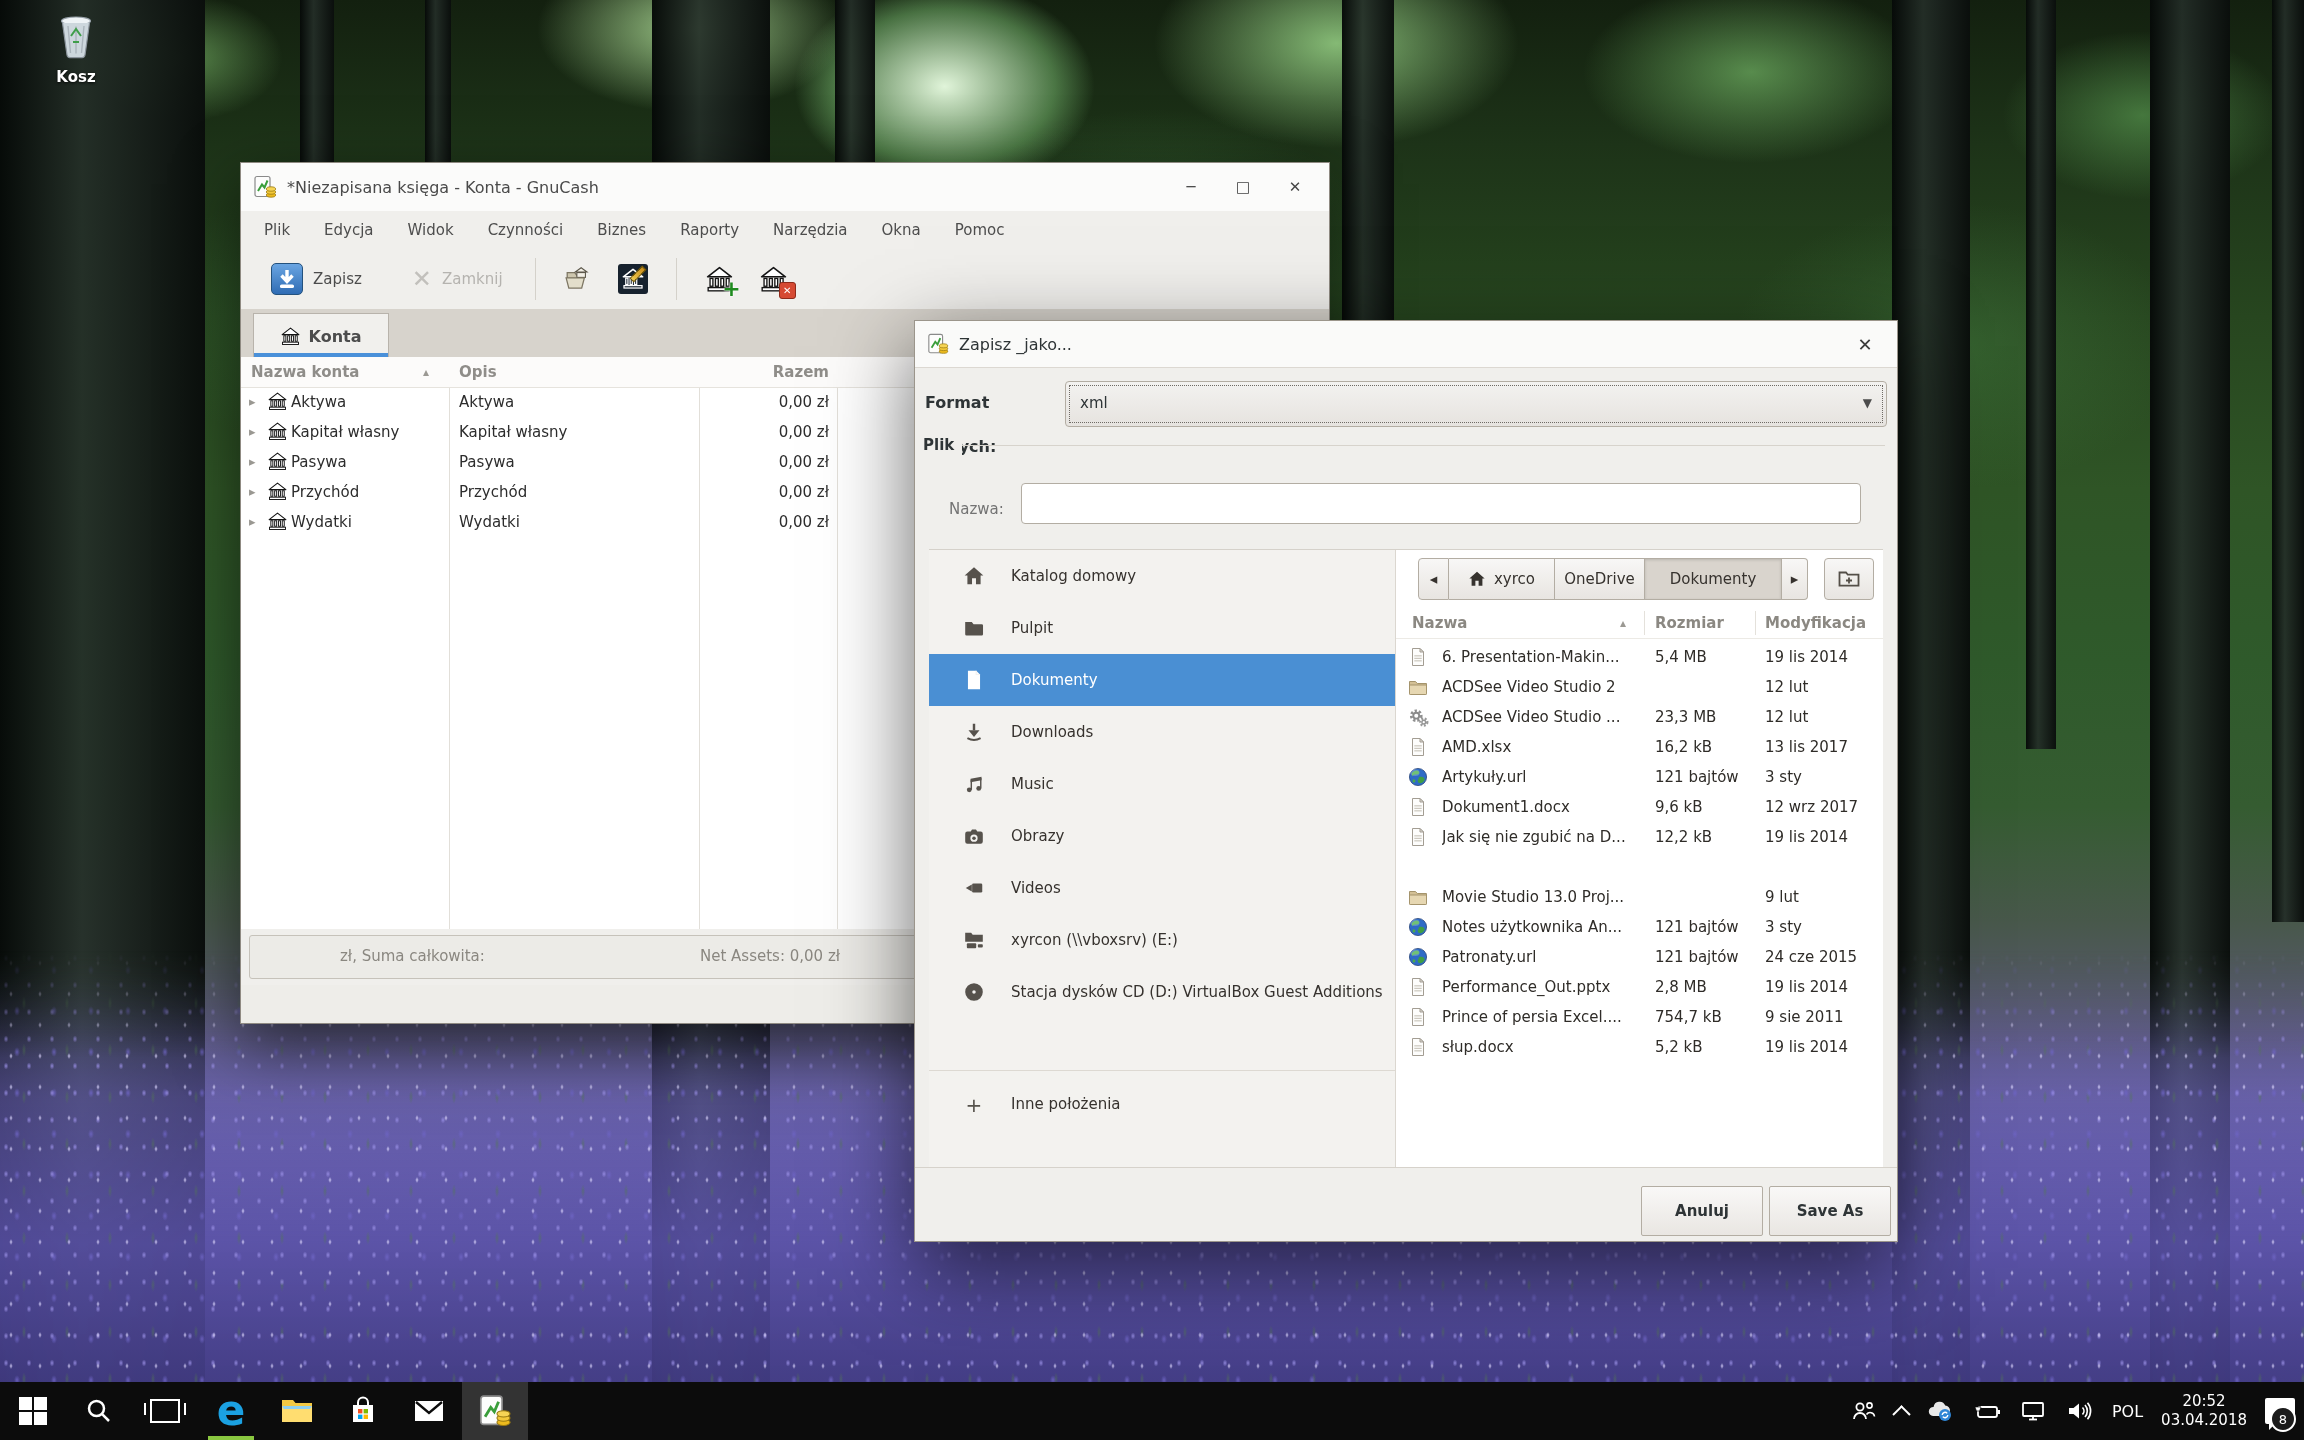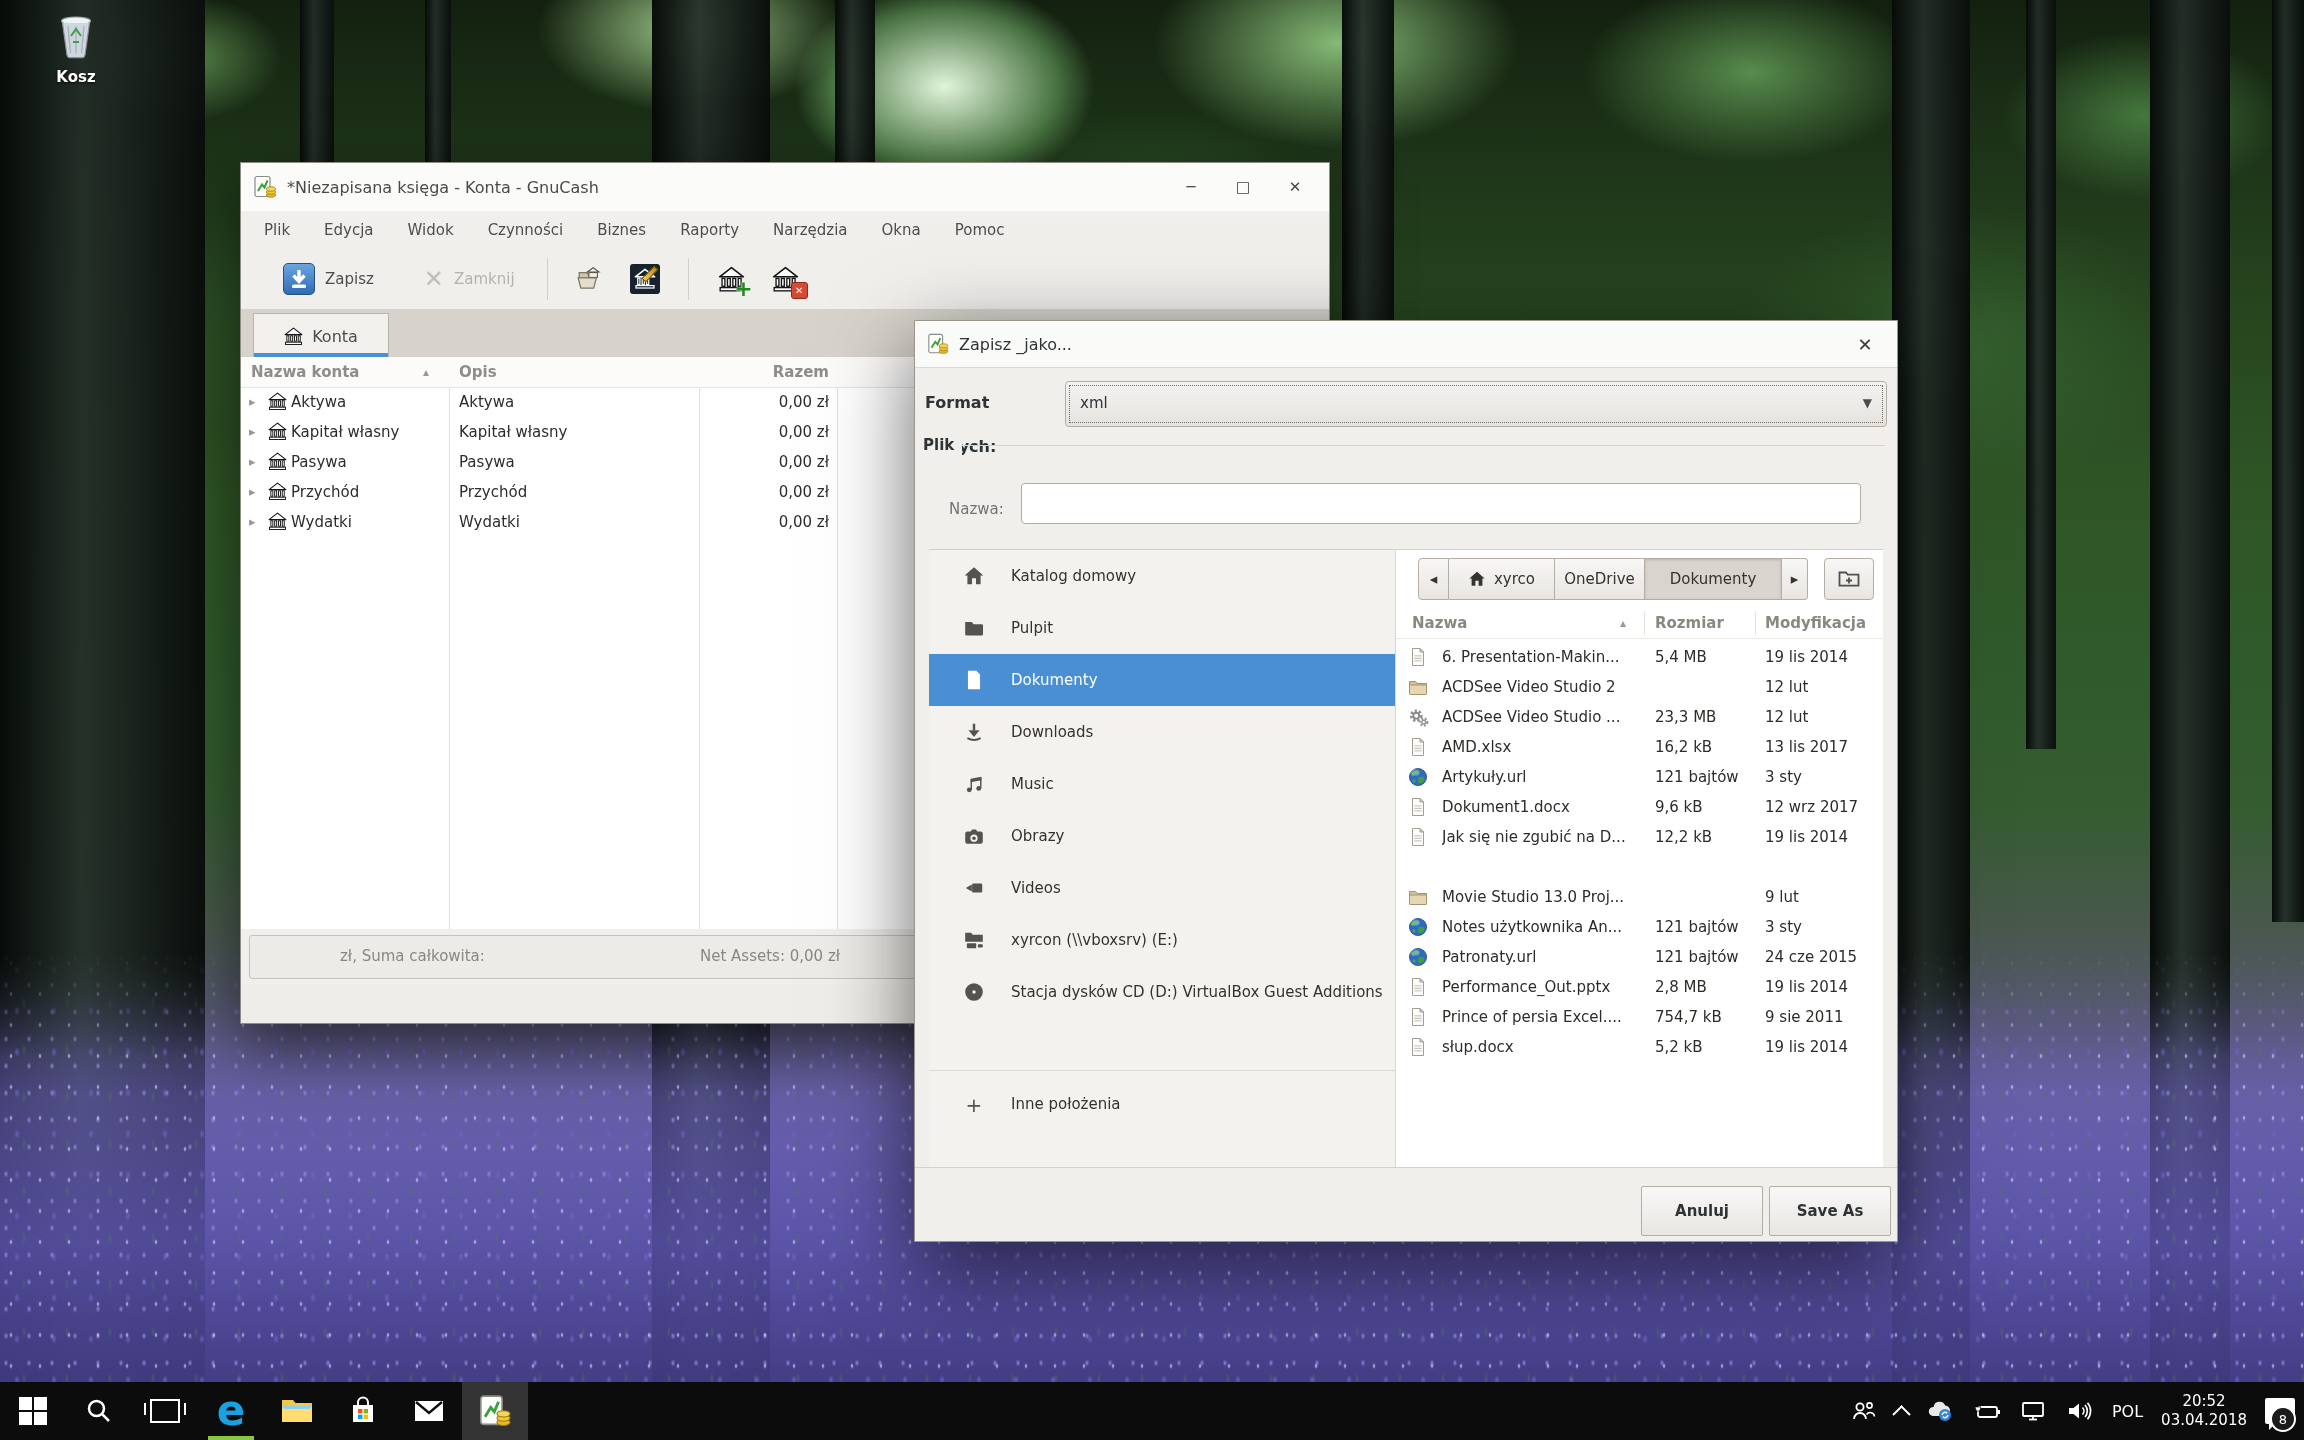--- a/index.html
+++ b/index.html
@@ -40,34 +40,34 @@
 
   
   .gc{left:240px;top:162px;width:1088px;height:860px;background:#f0efec;border:1px solid #8f8a82;
       box-shadow:0 22px 60px rgba(0,0,0,.55);}
   .gc-title{left:0;top:0;right:0;height:48px;background:#fbfbfa;border-bottom:1px solid #d8d4ce;display:flex;align-items:center;}
   .gc-title .t{color:#4a4a4a;font-size:16px;margin-left:10px;}
   .winbtns{position:absolute;right:8px;top:0;height:48px;display:flex;align-items:center;}
   .winbtn{width:52px;height:48px;display:flex;align-items:center;justify-content:center;color:#454545;font-size:15px;}
   .gc-menu{left:0;top:48px;right:0;height:38px;background:#f0efec;display:flex;align-items:center;padding-left:6px;border-bottom:1px solid #e3e0da;}
   .gc-menu span{padding:0 17px;font-size:15px;color:#4d4d4d;}
-  .gc-tools{left:0;top:86px;right:0;height:60px;display:flex;align-items:center;padding-left:26px;background:#f0efec;border-bottom:1px solid #dedbd4;}
+  .gc-tools{left:0;top:86px;right:0;height:60px;display:flex;align-items:center;padding-left:14px;background:#f0efec;border-bottom:1px solid #dedbd4;}
   .tbtn{display:flex;align-items:center;gap:10px;padding:0 16px;height:46px;border-radius:4px;font-size:15px;color:#4c4c4c;}
   .tbtn.dis{color:#b5b3af;}
   .saveic{width:30px;height:30px;border-radius:5px;background:linear-gradient(180deg,#6aa5e2,#2f6cb4);border:1px solid #24527e;position:relative;}
   .xic{font-size:24px;font-weight:bold;color:#c2c0bc;line-height:1;}
   .tool-sep{width:1px;height:42px;background:#d4d1ca;margin:0 16px;}
   .iconbtn{width:54px;height:46px;display:flex;align-items:center;justify-content:center;position:relative;}
   .badge-add{position:absolute;right:6px;bottom:2px;color:#1f8a1f;font-size:22px;font-weight:bold;text-shadow:0 0 2px #fff,0 0 2px #fff;line-height:1;}
   .badge-del{position:absolute;right:5px;bottom:3px;width:15px;height:15px;border-radius:3px;background:#d64a33;border:1px solid #8e2a1a;color:#fff;font-size:10px;display:flex;align-items:center;justify-content:center;}
   .editsq{width:30px;height:30px;background:#17222e;border-radius:3px;display:flex;align-items:center;justify-content:center;position:relative;}
   .pencil{position:absolute;width:16px;height:4px;background:linear-gradient(90deg,#f2c94c,#c98c1a);border:1px solid #7a5c00;transform:rotate(-45deg);right:1px;top:7px;}
   .gc-tabbar{left:0;top:146px;right:0;height:48px;background:#d7d3cc;border-bottom:1px solid #b8b3ab;}
   .gc-tab{position:absolute;left:12px;top:4px;width:134px;height:44px;background:#f1f0ed;border:1px solid #b8b3ab;border-bottom:none;
-          display:flex;align-items:center;justify-content:center;gap:9px;font-size:16px;font-weight:normal;color:#4c4c4c;}
+          display:flex;align-items:center;justify-content:center;gap:9px;font-size:16px;font-weight:bold;color:#4c4c4c;}
   .gc-tab .ul{position:absolute;left:0;right:0;bottom:0;height:5px;background:#4a90d9;}
   .gc-body{left:0;top:194px;right:0;height:572px;background:#fff;}
   .gc-colsep{position:absolute;top:0;bottom:0;width:1px;background:#e2dfd9;}
   .gc-thead{position:absolute;left:0;top:0;right:0;height:30px;background:#fcfbfa;border-bottom:1px solid #e6e3dd;
             font-size:15px;font-weight:bold;color:#8f8d89;line-height:30px;}
   .grow{position:absolute;left:0;right:0;height:30px;font-size:15px;color:#2d2d2d;line-height:30px;}
   .exp{position:absolute;left:8px;color:#9a9892;font-size:13px;}
   .ric{position:absolute;left:27px;top:5px;}
   .cname{position:absolute;left:50px;}
   .cdesc{position:absolute;left:218px;}

